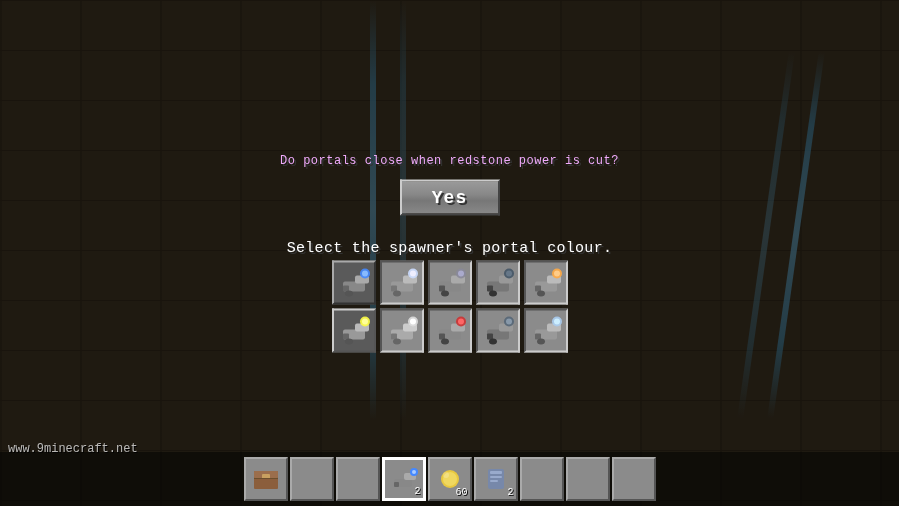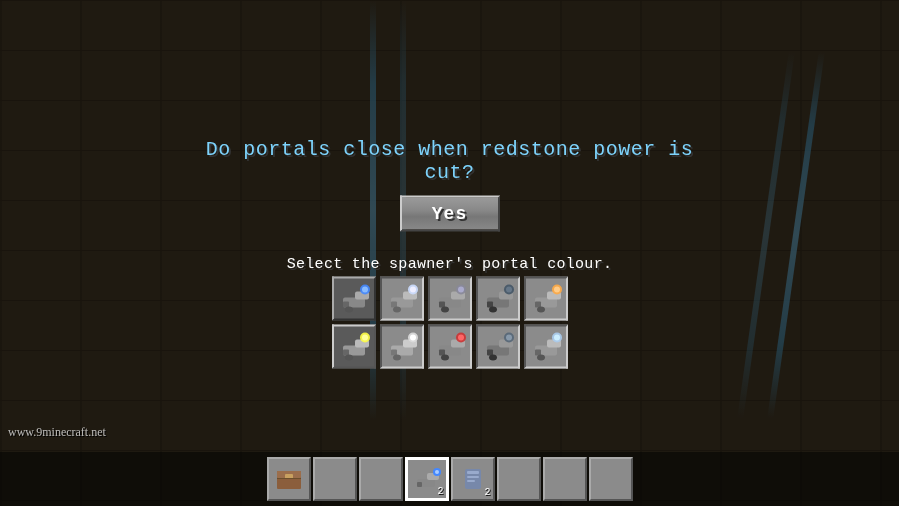--- a/index.html
+++ b/index.html
@@ -84,22 +84,22 @@
     .dialog-container {
       position: absolute;
       top: 50%;
       left: 50%;
       transform: translate(-50%, -50%);
       width: 520px;
       text-align: center;
     }
 
     .question-text {
-      color: #7dd3fc;
-      font-size: 20px;
+      color: #f0abfc;
+      font-size: 12px;
       font-family: 'Courier New', monospace;
       text-shadow: 2px 2px 0px #333333;
       margin-bottom: 12px;
       letter-spacing: 0.5px;
     }
 
     
     .yes-button {
       display: inline-block;
       background: linear-gradient(180deg, #9a9a9a 0%, #888888 40%, #777777 60%, #888888 100%);
@@ -206,25 +206,25 @@
       right: 2px;
       font-size: 10px;
       color: white;
       text-shadow: 1px 1px 0 #000;
       font-family: 'Courier New', monospace;
     }
 
     
     .watermark {
       position: absolute;
-      bottom: 66px;
+      bottom: 50px;
       left: 8px;
       color: rgba(255,255,255,0.7);
       font-size: 12px;
-      font-family: Liberation Serif, serif;
+      font-family: Liberation Mono, monospace;
       text-shadow: 1px 1px 0 #000;
     }
 
     
     .pg-svg {
       width: 38px;
       height: 38px;
     }
   </style>
 </head>
@@ -375,20 +375,28 @@
     <svg width="32" height="32" viewBox="0 0 32 32">
       <rect x="6" y="16" width="18" height="8" rx="2" fill="#888"></rect>
       <rect x="16" y="10" width="12" height="7" rx="2" fill="#aaa"></rect>
       <circle cx="26" cy="9" r="4" fill="#4488ff"></circle>
       <circle cx="26" cy="9" r="2" fill="#aaccff"></circle>
       <rect x="6" y="19" width="5" height="5" rx="1" fill="#666"></rect>
     </svg>
     <span class="hotbar-count">2</span>
   </div>
 
+  <div class="hotbar-slot">
+    <svg width="32" height="32" viewBox="0 0 32 32">
+      <circle cx="16" cy="16" r="9" fill="#e8c840"></circle>
+      <circle cx="16" cy="16" r="7" fill="#f0d860"></circle>
+      <circle cx="12" cy="12" r="3" fill="#fff8" opacity="0.4"></circle>
+    </svg>
+    <span class="hotbar-count">60</span>
+  </div>
 
   <div class="hotbar-slot">
     <svg width="32" height="32" viewBox="0 0 32 32">
       <rect x="8" y="6" width="16" height="20" rx="2" fill="#7788aa"></rect>
       <rect x="10" y="8" width="12" height="3" rx="1" fill="#99aacc"></rect>
       <rect x="10" y="13" width="12" height="2" rx="1" fill="#99aacc"></rect>
       <rect x="10" y="17" width="8" height="2" rx="1" fill="#99aacc"></rect>
     </svg>
     <span class="hotbar-count">2</span>
   </div>

